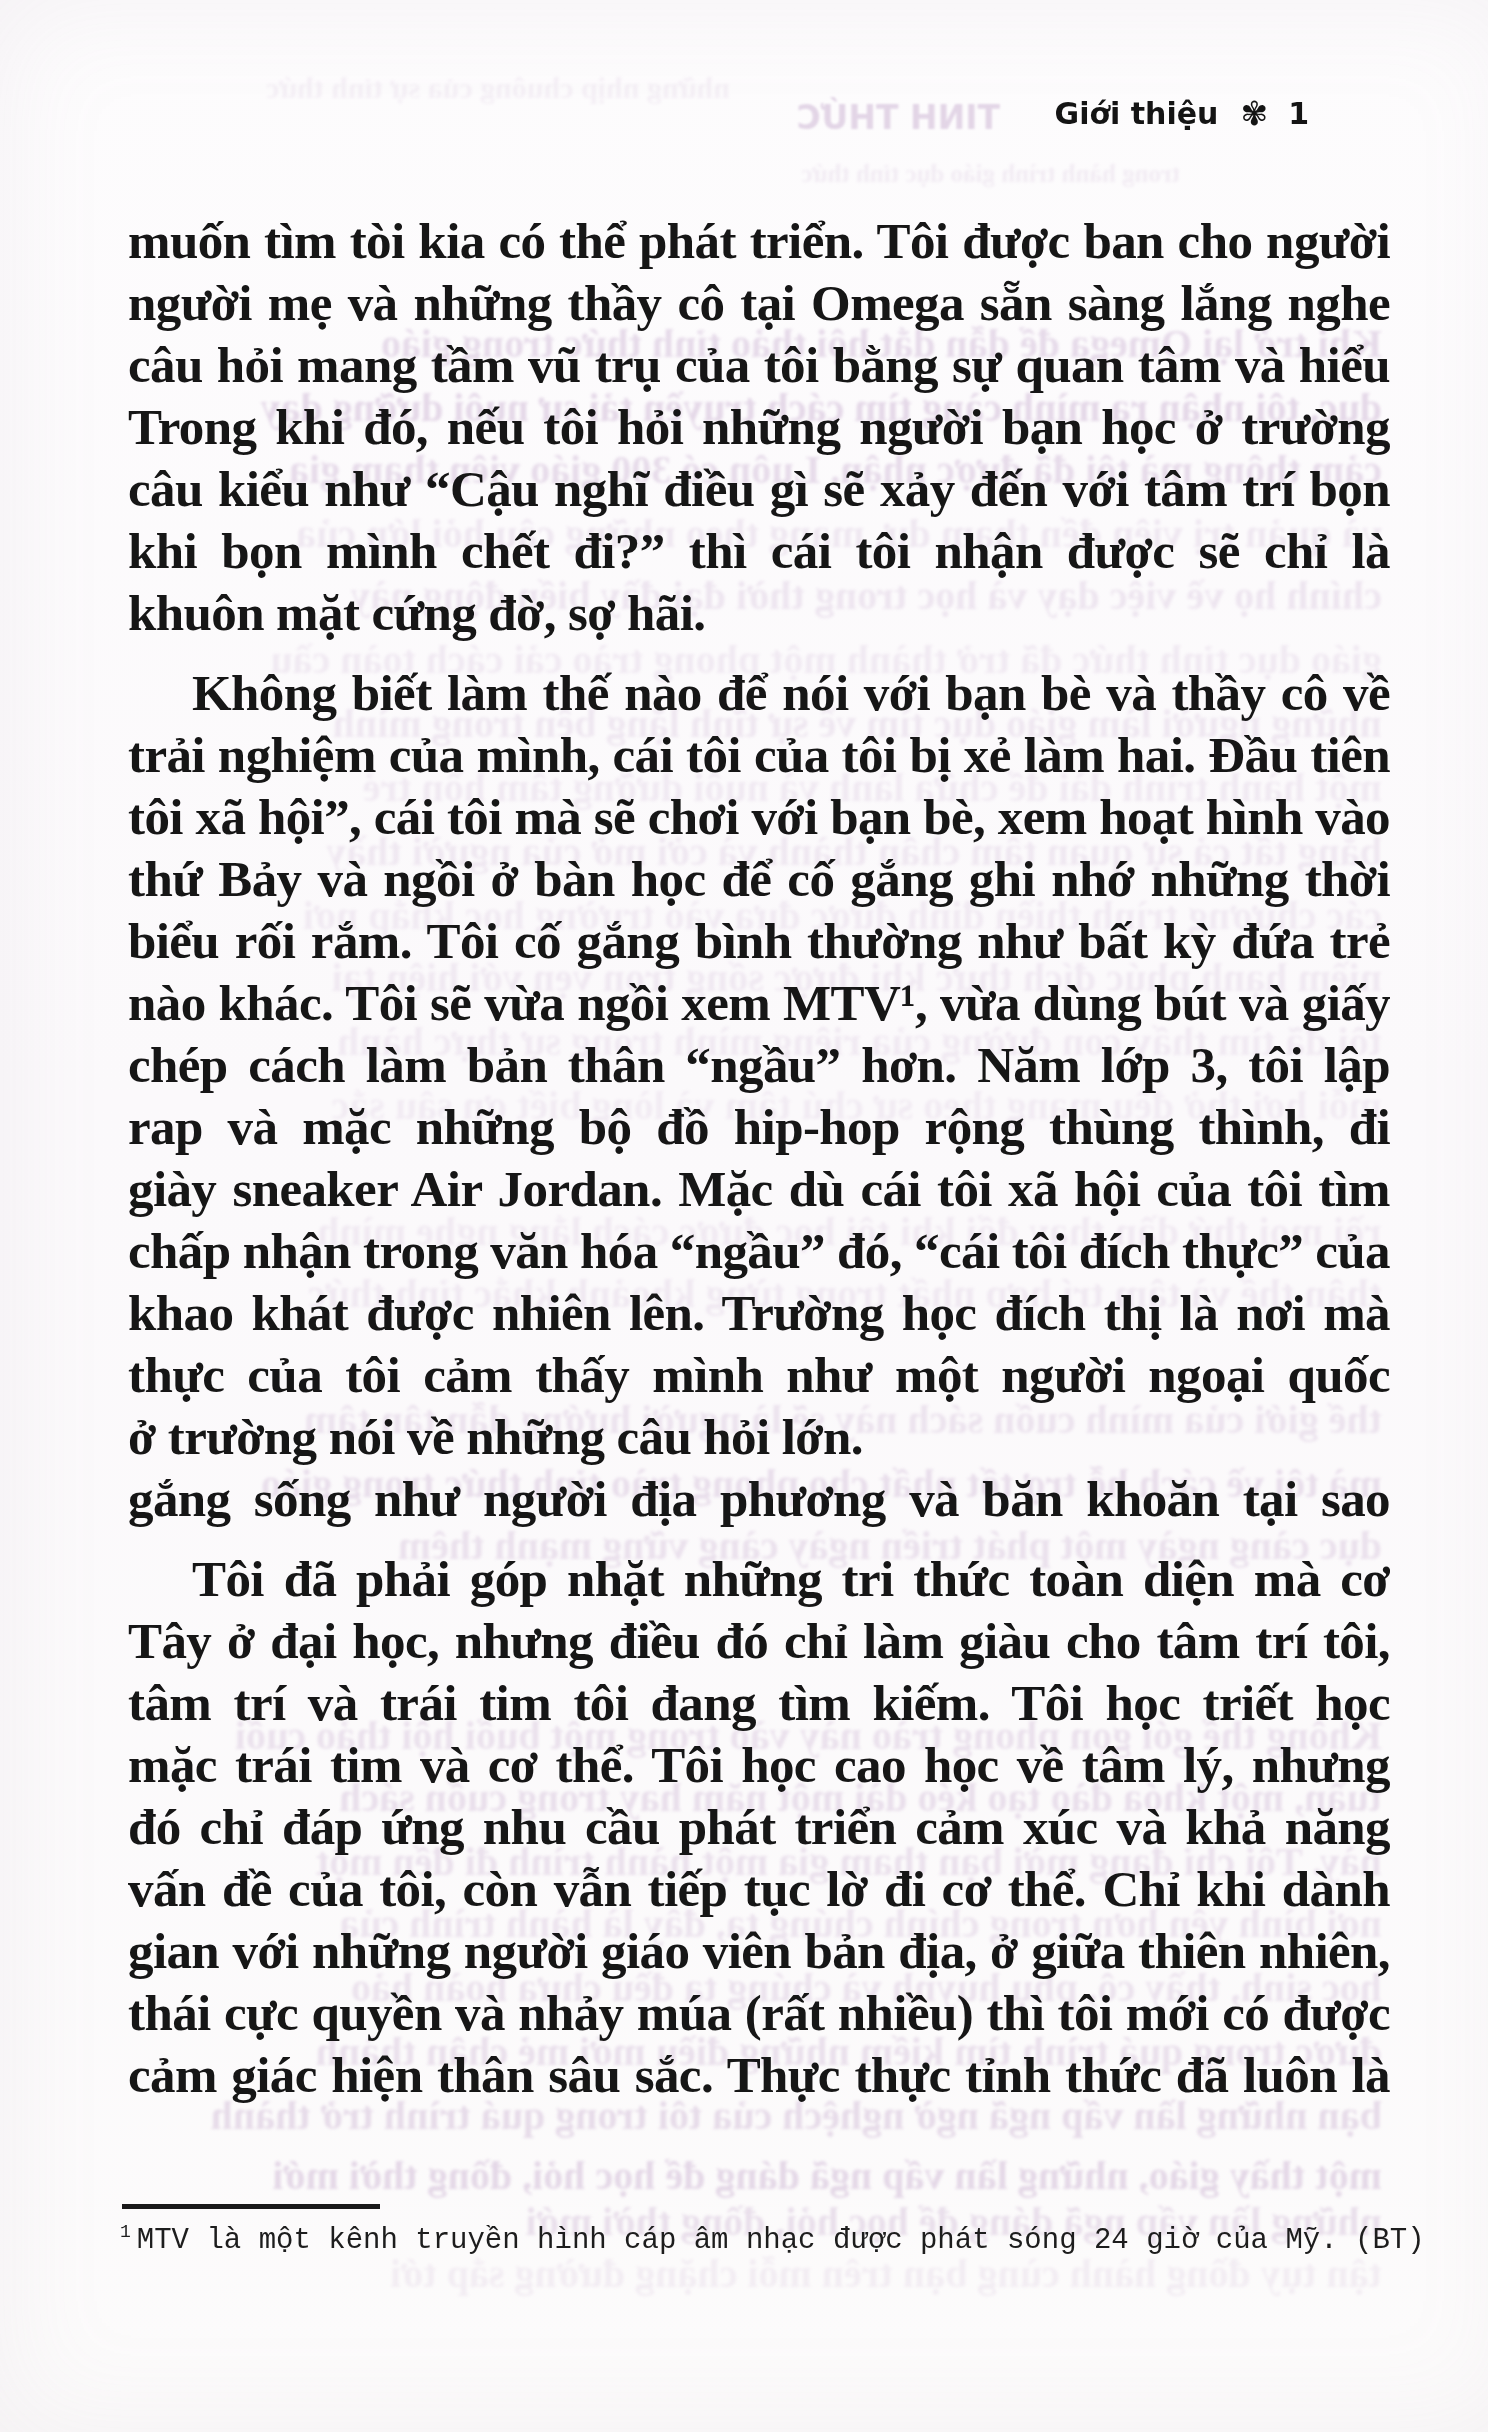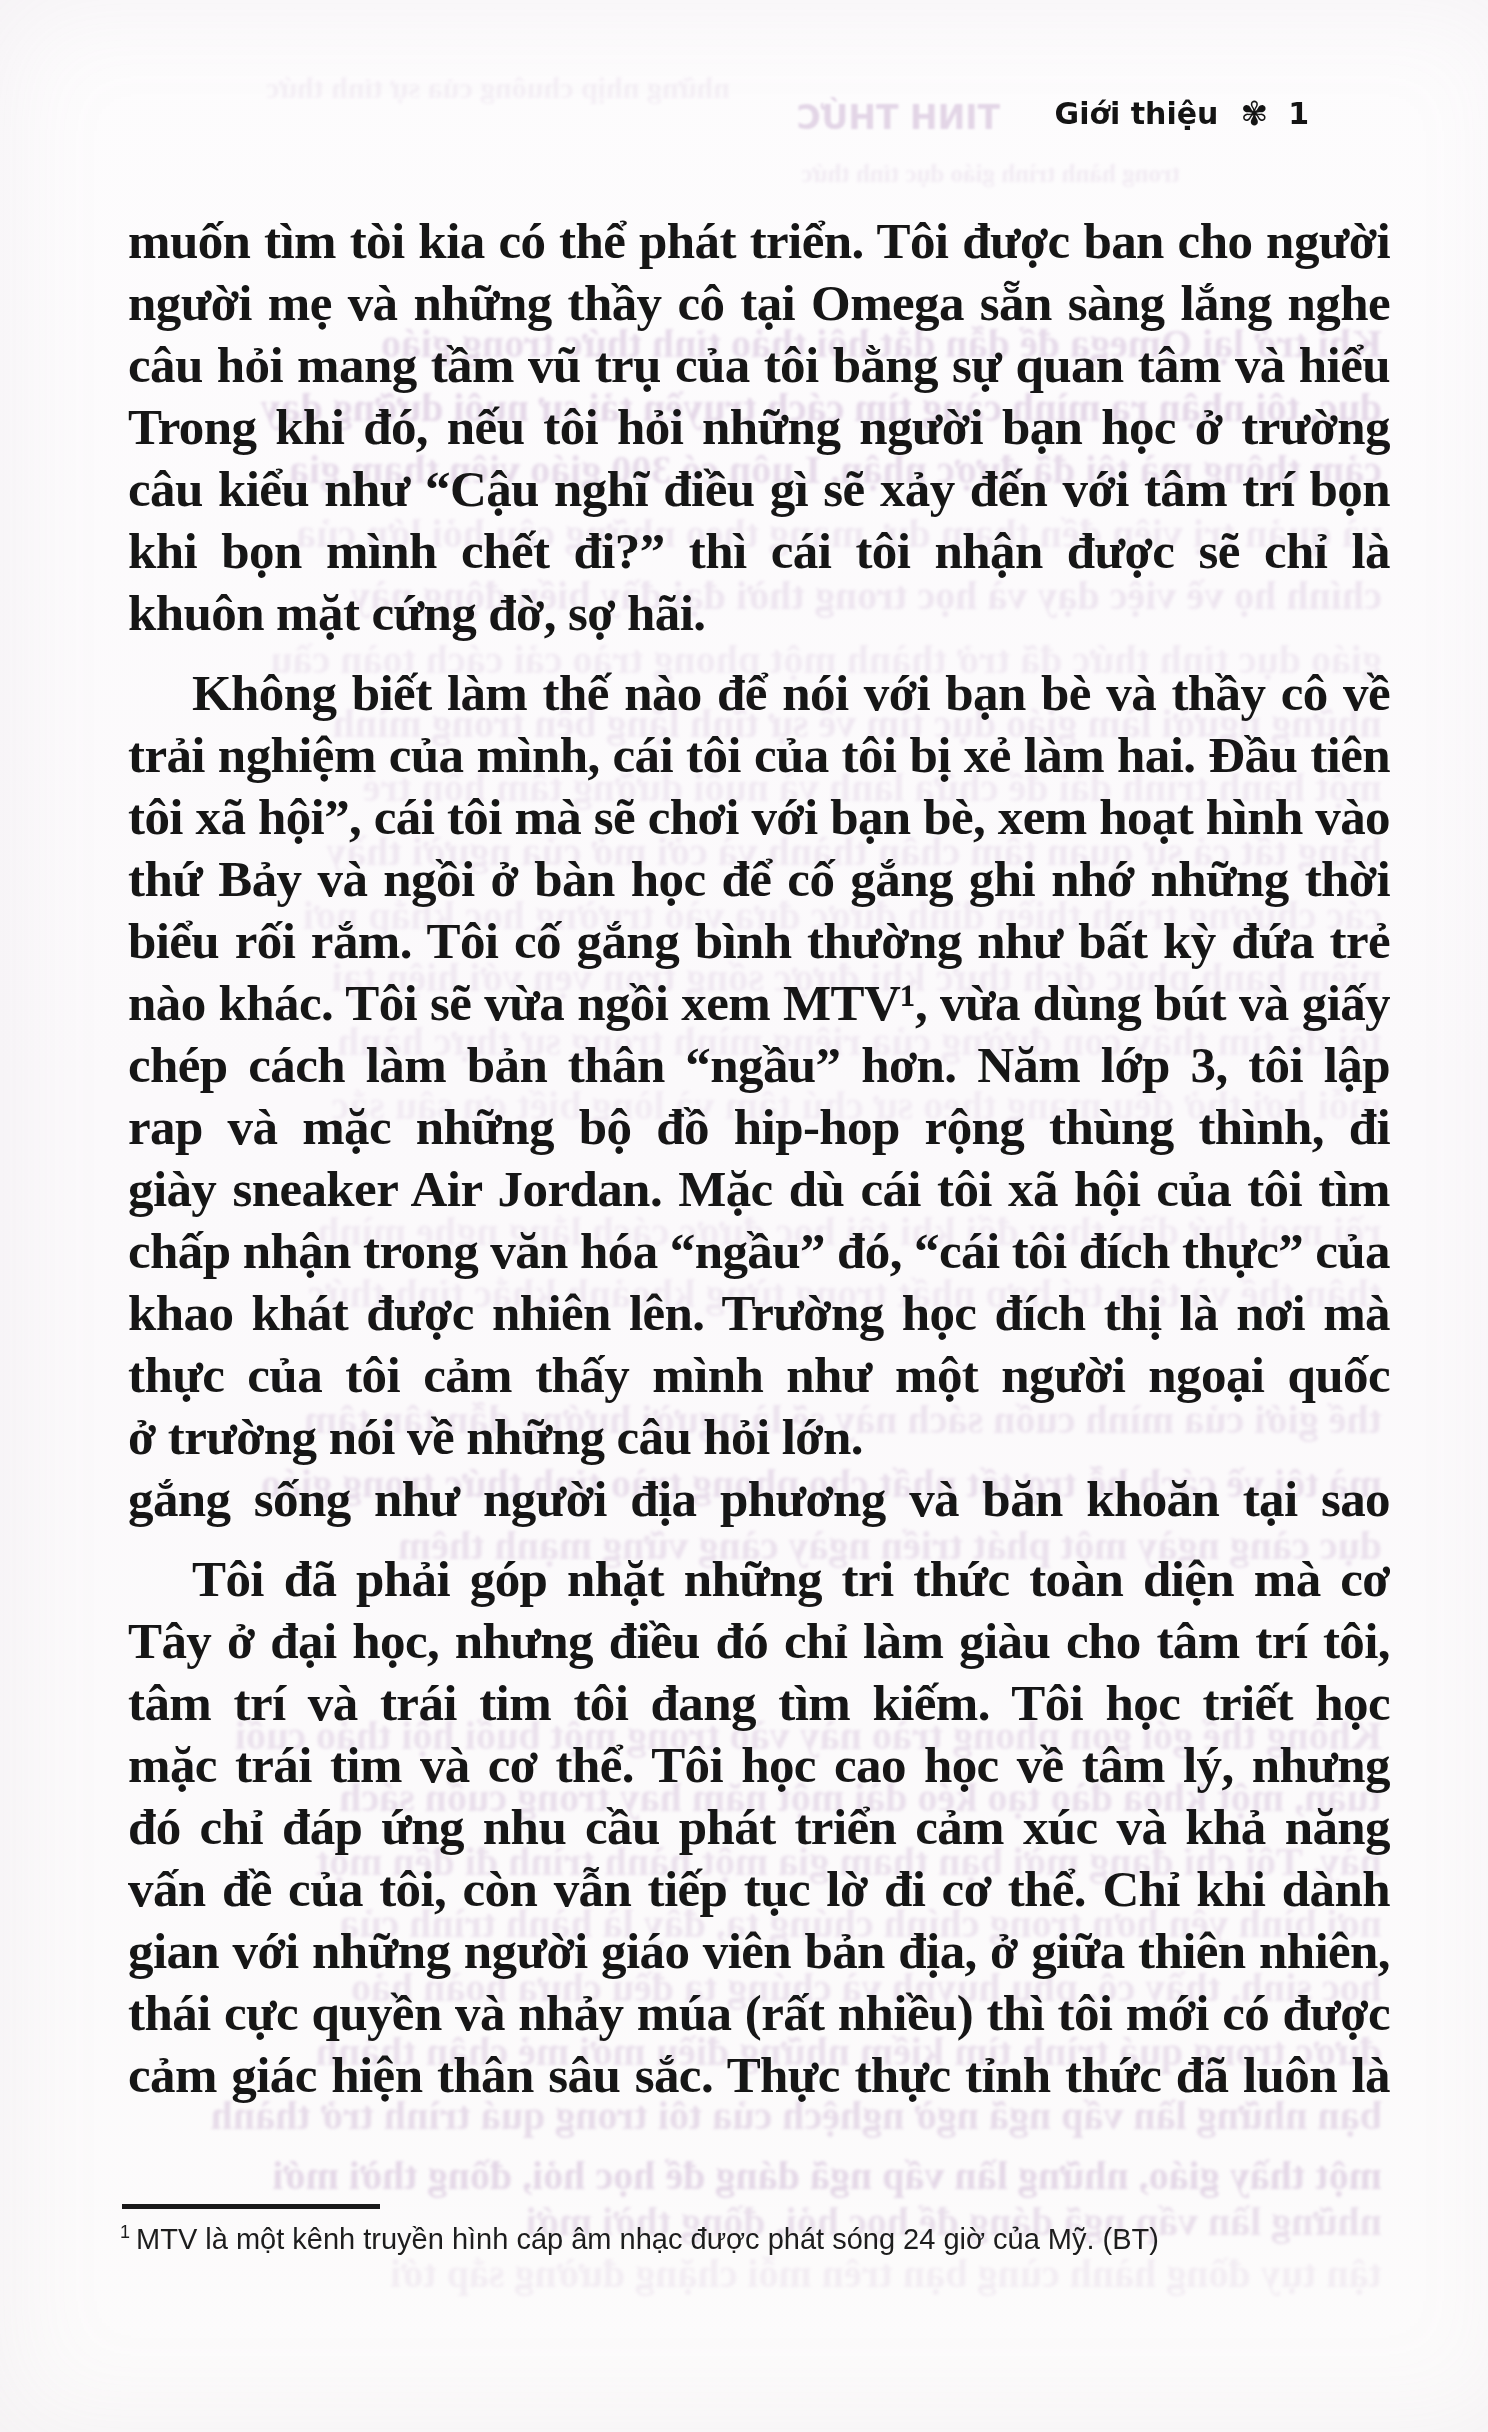--- a/index.html
+++ b/index.html
@@ -89,21 +89,21 @@
     width: 258px;
     height: 5px;
     background: #191919;
     z-index: 2;
   }
   .footnote {
     position: absolute;
     left: 120px;
     top: 2222px;
     z-index: 2;
-    font-family: Liberation Sans, sans-serif;
+    font-family: Liberation Mono, monospace;
     font-size: 29px;
     color: #1d1d1d;
   }
   .footnote sup { font-size: 18px; margin-right: 6px; }
 </style>
 </head>
 <body>
 
 <div class="page">
 

